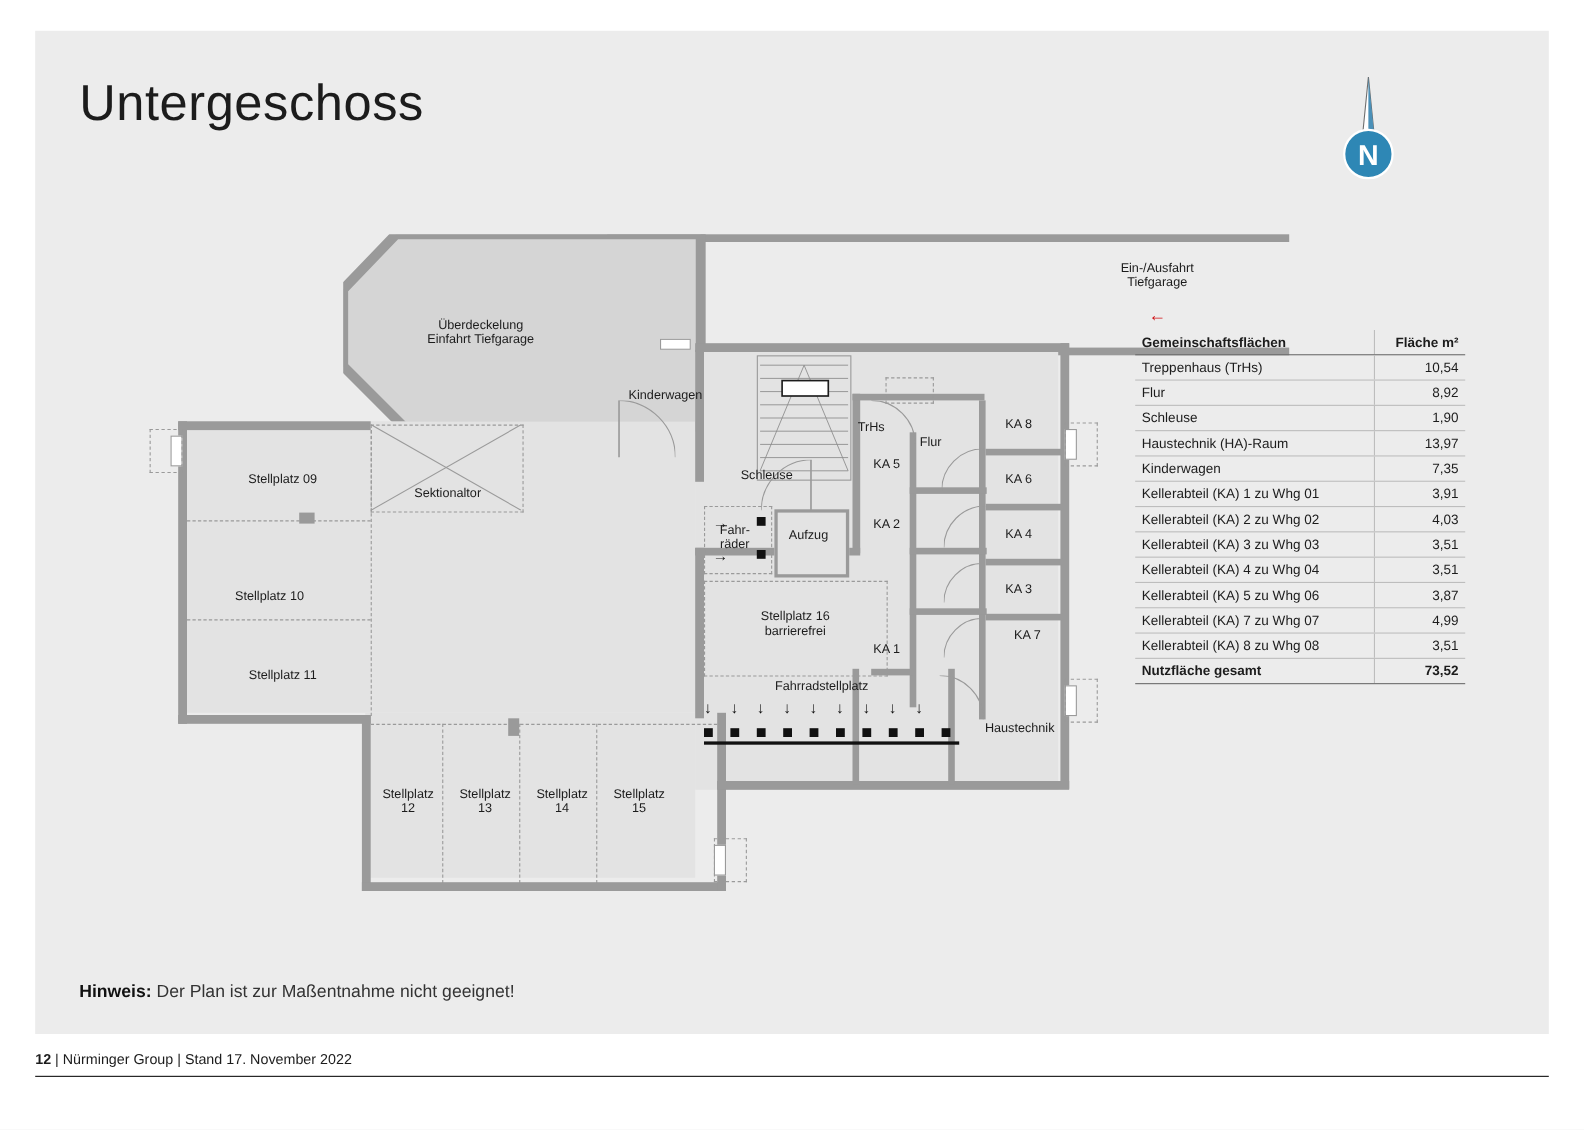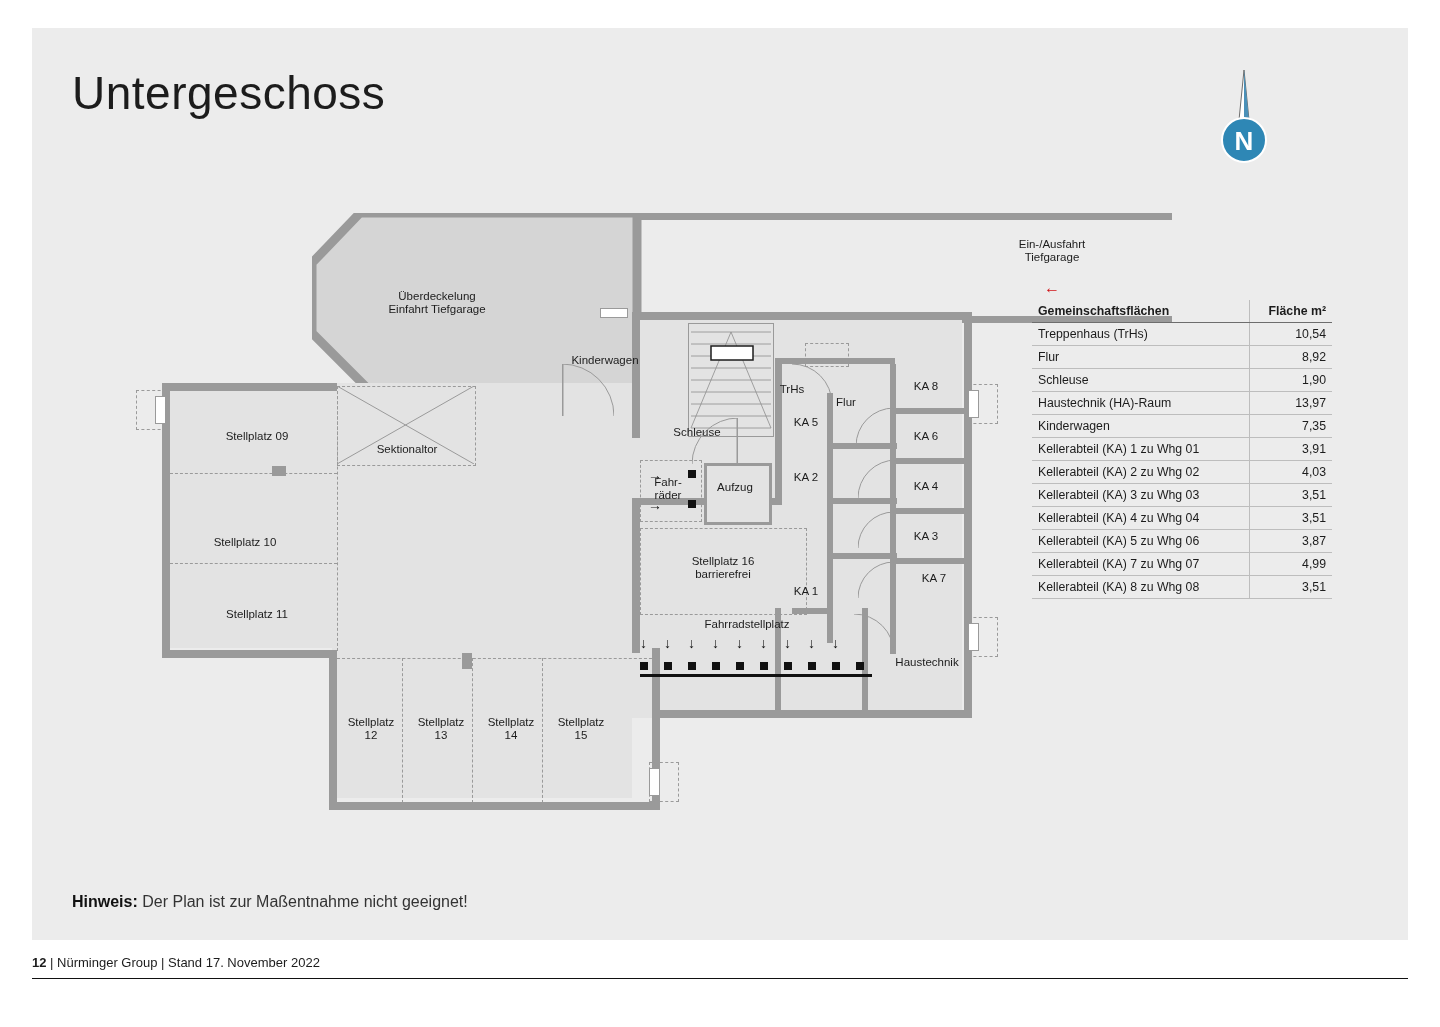--- a/index.html
+++ b/index.html
@@ -330,20 +330,24 @@
           <td class="num">3,87</td>
         </tr>
         <tr>
           <td>Kellerabteil (KA) 7 zu Whg 07</td>
           <td class="num">4,99</td>
         </tr>
         <tr>
           <td>Kellerabteil (KA) 8 zu Whg 08</td>
           <td class="num">3,51</td>
         </tr>
+        <tr class="total">
+          <td>Nutzfläche gesamt</td>
+          <td class="num">73,52</td>
+        </tr>
       </tbody>
   </table>
 
   <div class="hinweis">
     <b>Hinweis:</b><span> Der Plan ist zur Maßentnahme nicht geeignet!</span>
   </div>
 </div>
 
 <div class="footer">
   <b>12</b><span> | Nürminger Group | Stand 17. November 2022</span>

